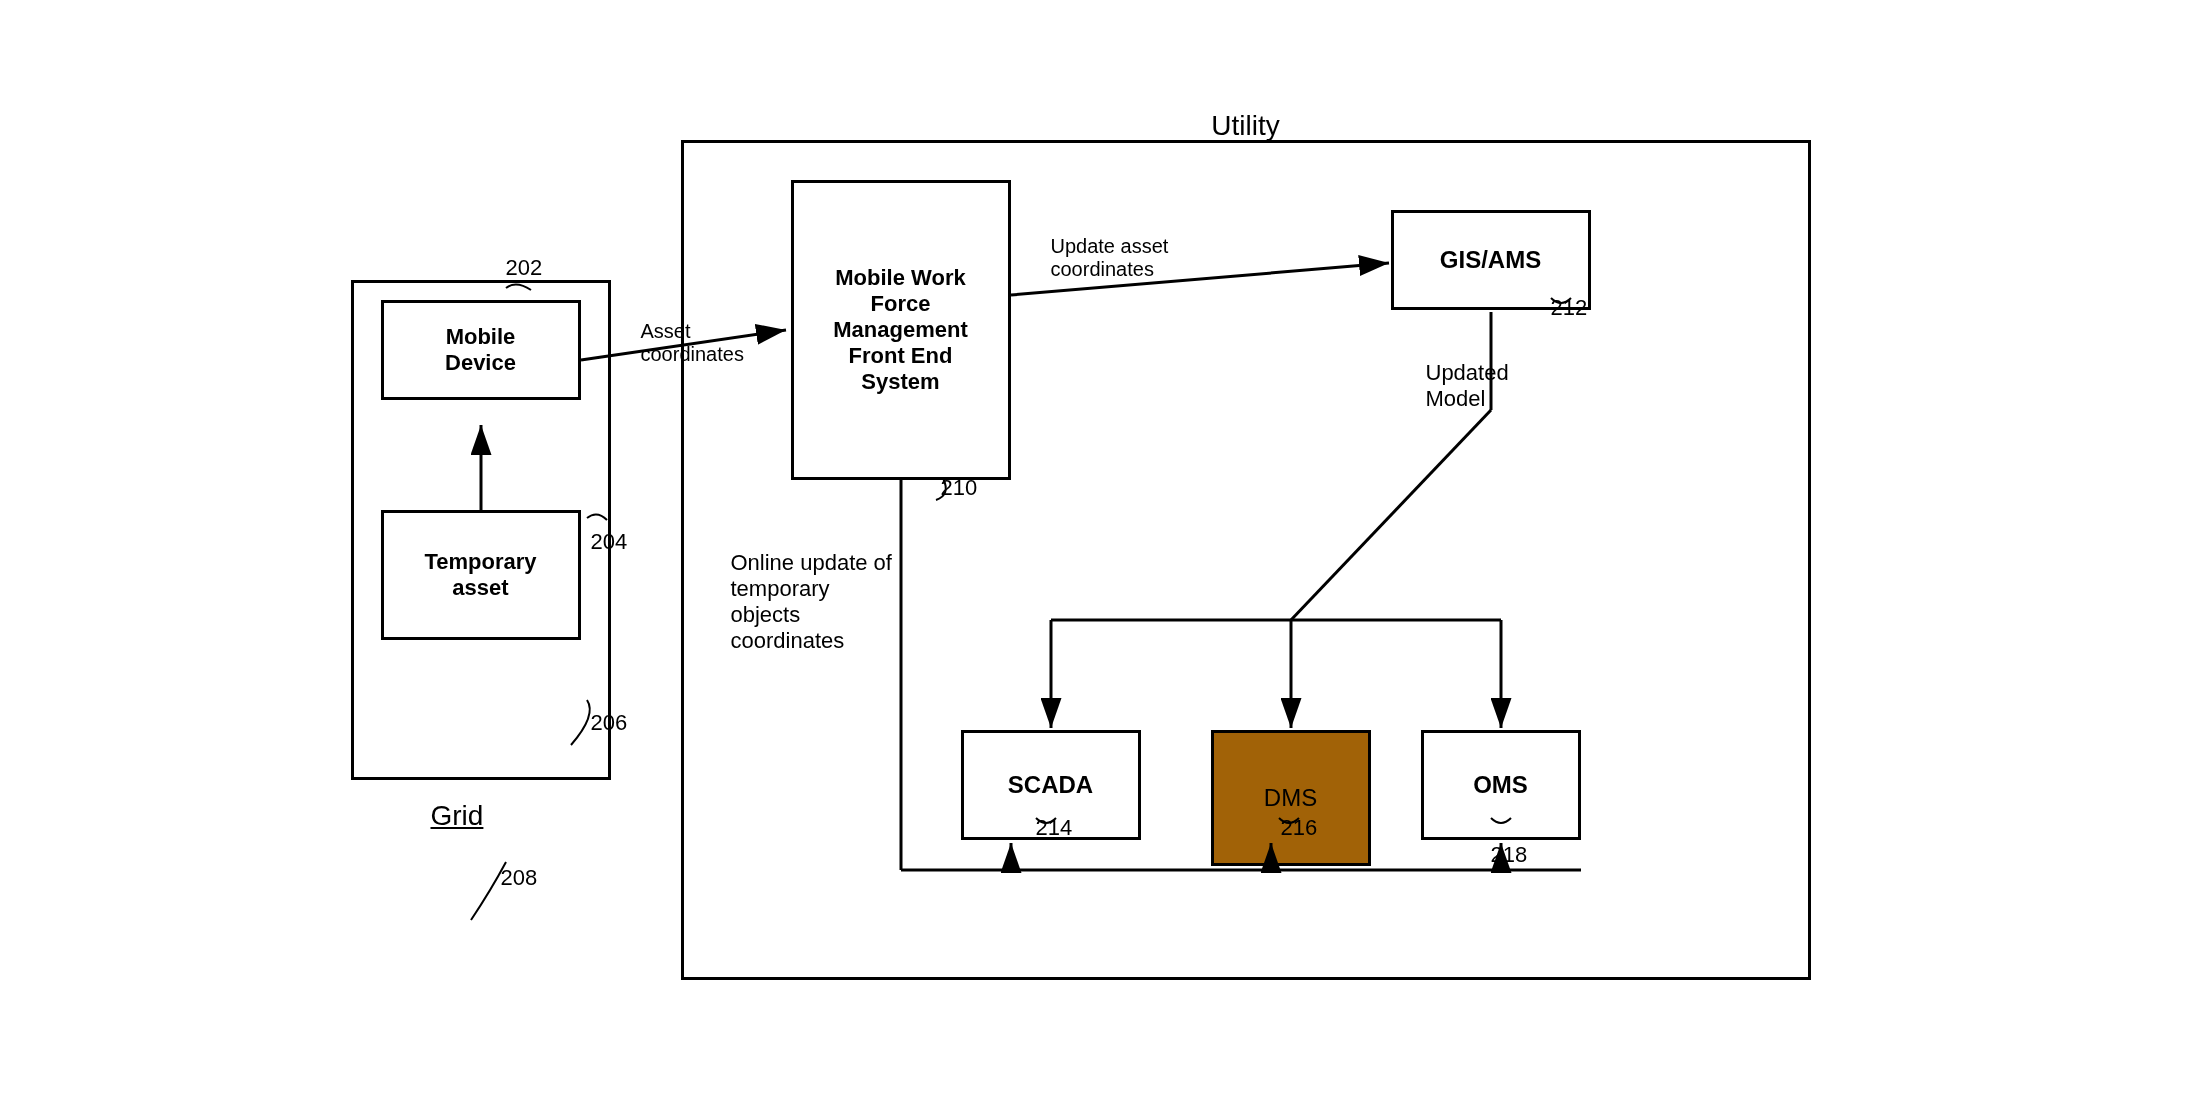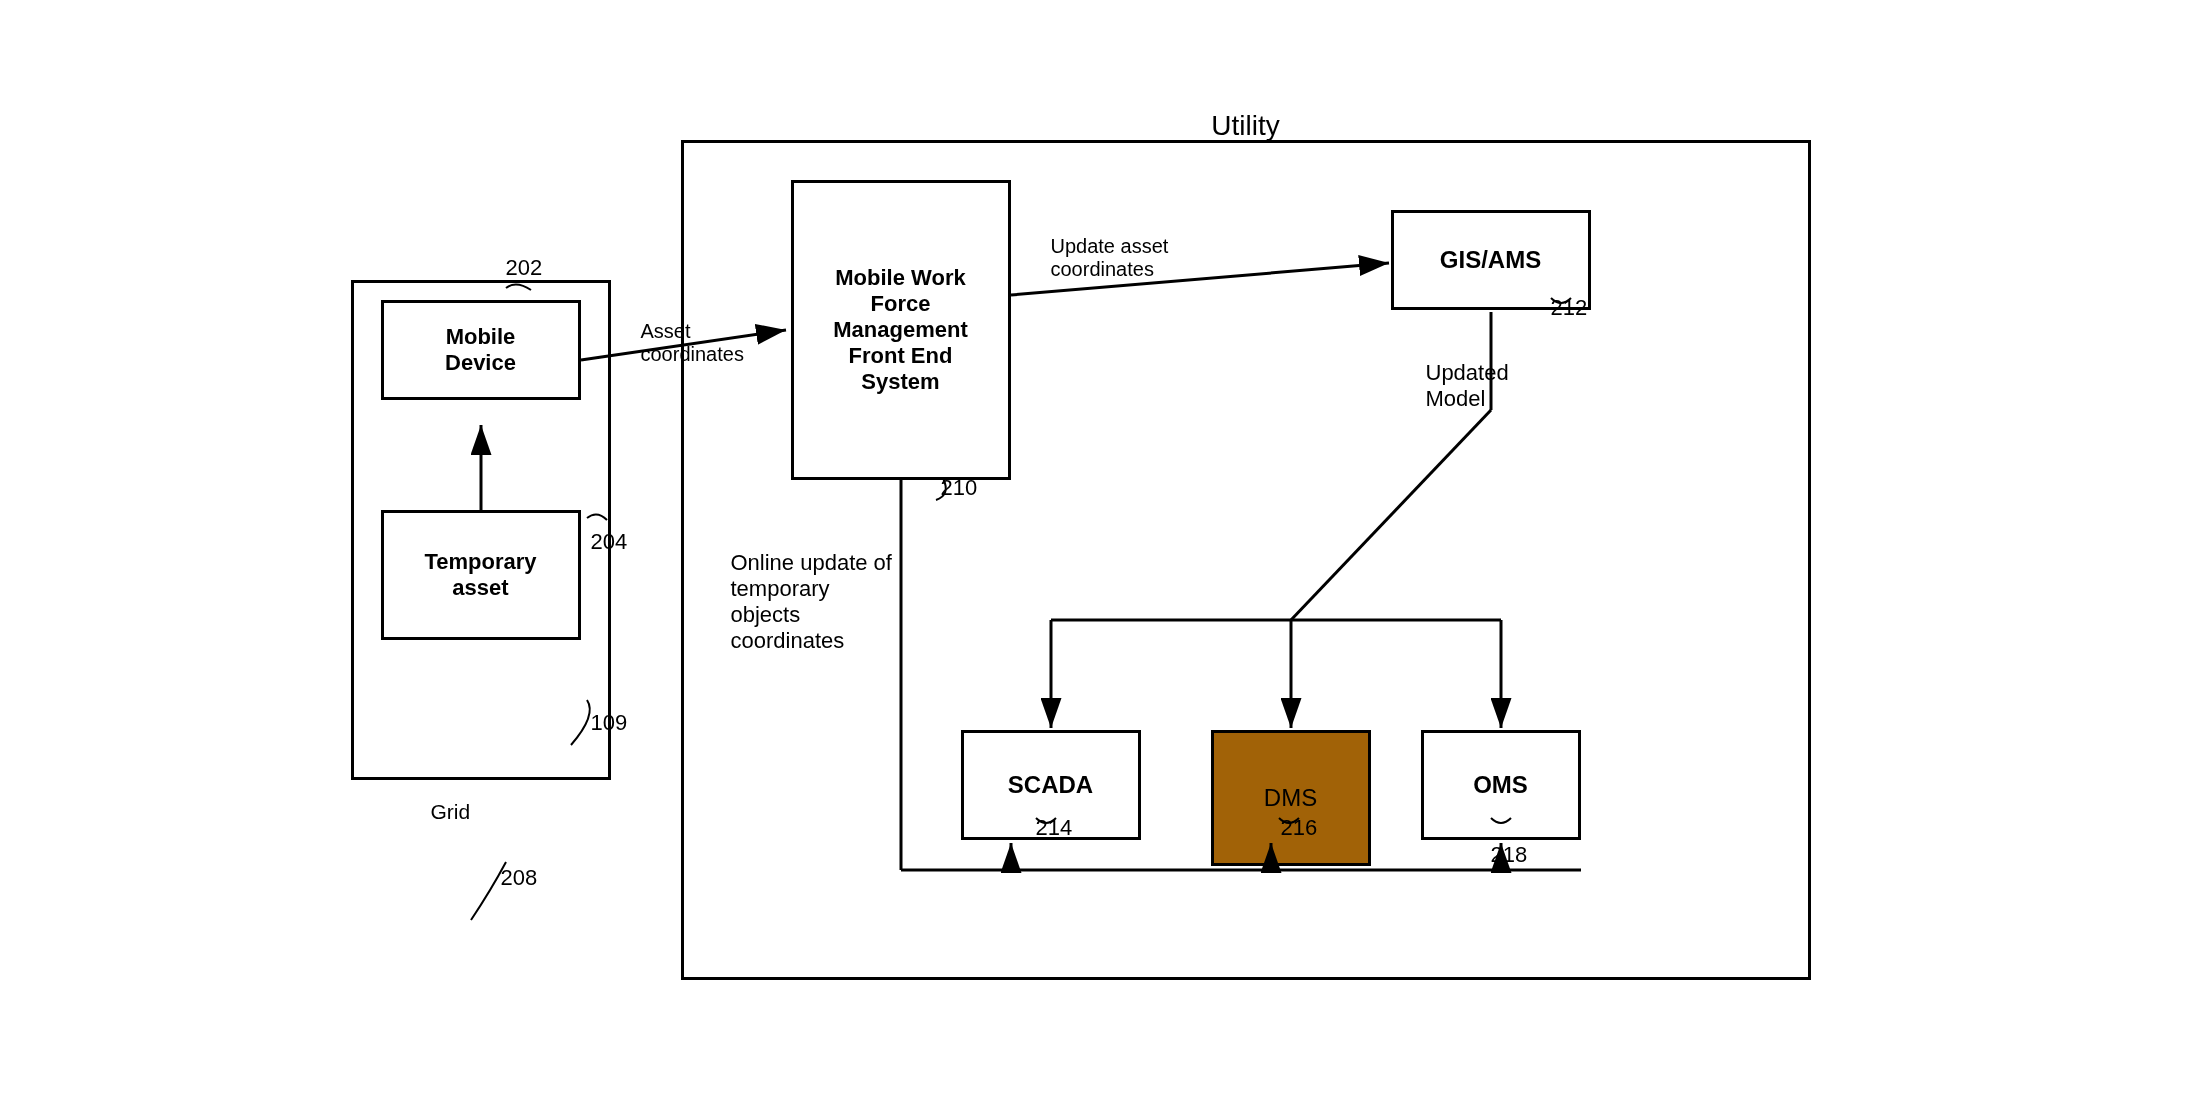--- a/index.html
+++ b/index.html
@@ -43,21 +43,22 @@
       left: 0px;
       top: 200px;
       width: 260px;
       height: 500px;
       border: 3px solid #000;
     }
     .grid-label {
       position: absolute;
       left: 80px;
       top: 720px;
-      font-size: 21px;
+      font-size: 28px;
+      text-decoration: underline;
     }
     
     .mobile-device-box {
       position: absolute;
       left: 30px;
       top: 220px;
       width: 200px;
       height: 100px;
       border: 3px solid #000;
       background: #fff;
@@ -207,21 +208,21 @@
   <div class="scada-box">SCADA</div>
 
   <div class="dms-box">DMS</div>
 
   <div class="oms-box">OMS</div>
 
   <span class="grid-label">Grid</span>
 
   <span class="ref-num" style="left: 155px; top: 175px;">202</span>
   <span class="ref-num" style="left: 240px; top: 435px; margin-top: 14px;">204</span>
-  <span class="ref-num" style="left: 240px; top: 630px;">109</span>
+  <span class="ref-num" style="left: 240px; top: 630px;">206</span>
   <span class="ref-num" style="left: 150px; top: 785px;">208</span>
   <span class="ref-num" style="left: 590px; top: 395px;">210</span>
   <span class="ref-num" style="left: 1200px; top: 215px;">212</span>
   <span class="ref-num" style="left: 685px; top: 735px;">214</span>
   <span class="ref-num" style="left: 930px; top: 735px;">216</span>
   <span class="ref-num" style="left: 1140px; top: 762px;">218</span>
 
   <span class="label label-bold" style="left: 290px; top: 240px;">Asset<br>coordinates</span>
 
   <span class="label label-bold" style="left: 700px; top: 155px;">Update asset<br>coordinates</span>

